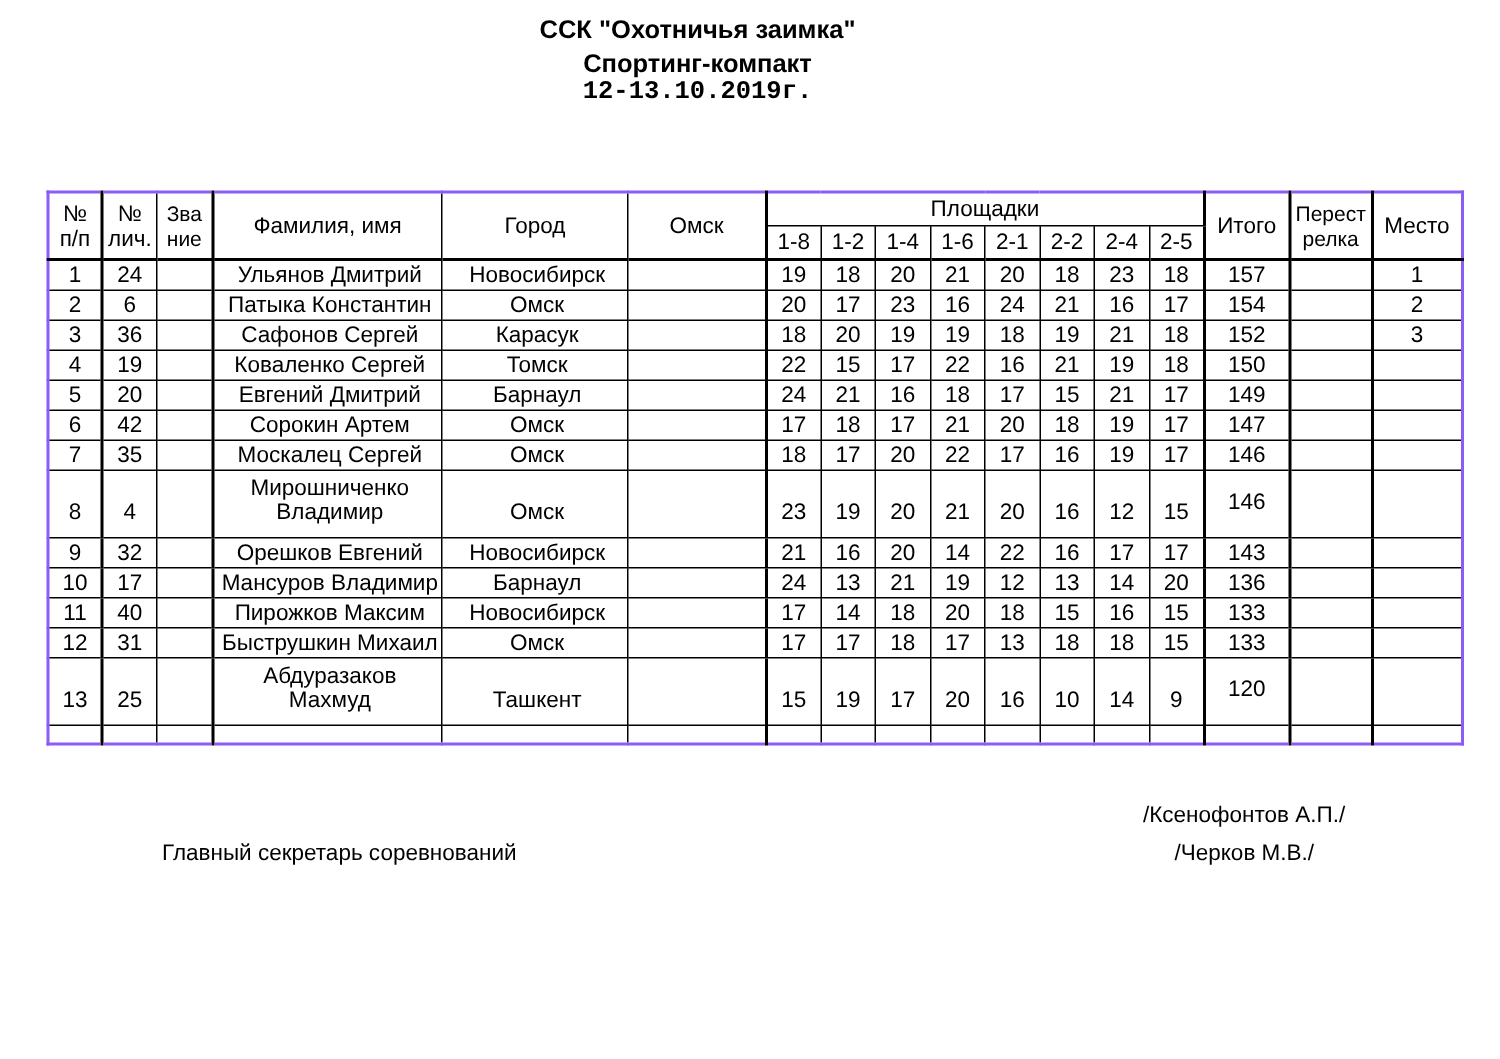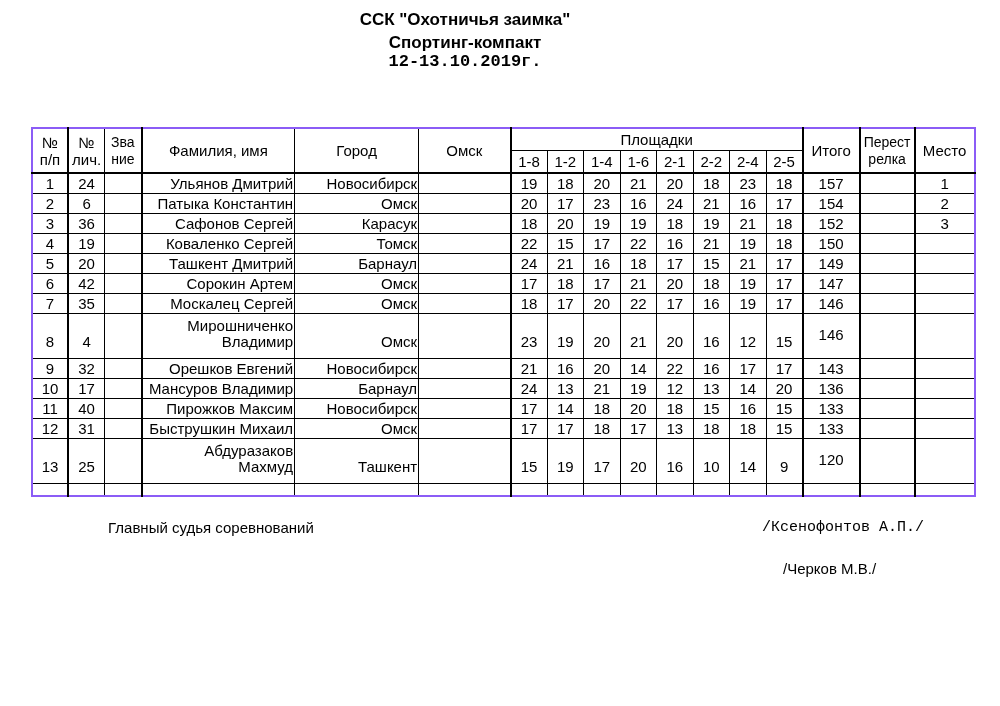--- a/index.html
+++ b/index.html
@@ -57,31 +57,31 @@
   .results th.hb { border-bottom-width: 2px; }
   .results th.grp { border-bottom-width: 1px; }
   
   .results tbody td:nth-child(1),
   .results tbody td:nth-child(3),
   .results tbody td:nth-child(6),
   .results tbody td:nth-child(14),
   .results tbody td:nth-child(15),
   .results tbody td:nth-child(16) { border-right-width: 2px; }
 
-  .results td.left { text-align: right; padding-left: 4px; padding-right: 1px; }
+  .results td.left { text-align: center; padding-left: 4px; padding-right: 1px; }
   .results th.wrapall { word-break: break-all; font-size: 14px; line-height: 1.15; }
 
   
   .results tbody tr.tall td { vertical-align: bottom; padding-bottom: 7px; line-height: 1.1; }
   .results tbody tr.tall td.totalc { vertical-align: middle; padding-bottom: 0; }
 
   
   .sig { position: absolute; font-size: 15px; line-height: 16px; }
   .sig-judge-label     { top: 520px; left: 108px; }
-  .sig-judge-sign      { top: 520px; left: 762px; font-family: Liberation Mono, monospace; }
+  .sig-judge-sign      { top: 536px; left: 762px; }
   .sig-secretary-label { top: 561px; left: 108px; }
   .sig-secretary-sign  { top: 561px; left: 783px; }
 </style>
 </head>
 <body>
 
 <div class="page">
 
   <div class="titles">
     <div class="tline t0">ССК "Охотничья заимка"</div>
@@ -207,21 +207,21 @@
           <td>19</td>
           <td>18</td>
           <td class="totalc">150</td>
           <td></td>
           <td></td>
         </tr>
         <tr>
           <td>5</td>
           <td>20</td>
           <td></td>
-          <td class="left">Ташкент Дмитрий</td>
+          <td class="left">Евгений Дмитрий</td>
           <td class="left">Барнаул</td>
           <td class="left"></td>
           <td>24</td>
           <td>21</td>
           <td>16</td>
           <td>18</td>
           <td>17</td>
           <td>15</td>
           <td>21</td>
           <td>17</td>
@@ -396,17 +396,17 @@
           <td></td>
           <td></td>
           <td></td>
           <td class="totalc"></td>
           <td></td>
           <td></td>
         </tr>
       </tbody>
   </table>
 
-  <div class="sig sig-judge-label">Главный судья соревнований</div>
   <div class="sig sig-judge-sign">/Ксенофонтов А.П./</div>
+  <div class="sig sig-secretary-label">Главный секретарь соревнований</div>
   <div class="sig sig-secretary-sign">/Черков М.В./</div>
 
 </div>
 
 </body></html>

